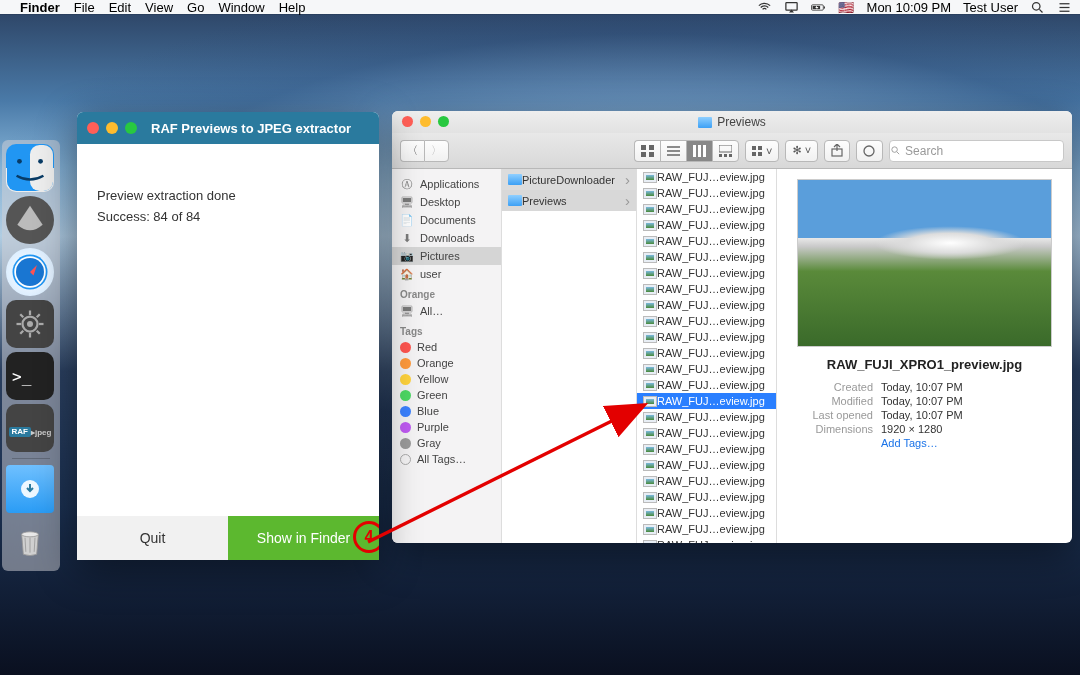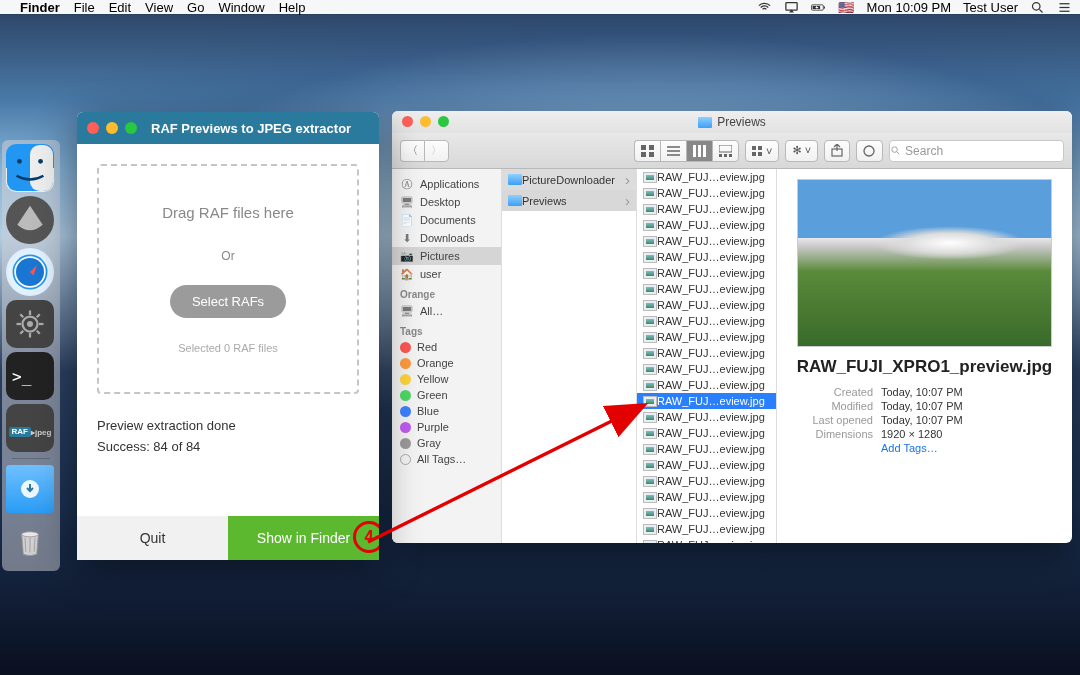--- a/index.html
+++ b/index.html
@@ -68,21 +68,21 @@
 .col-item{display:flex;align-items:center;padding:2px 6px;color:#333;white-space:nowrap}
 .col-item .chev{margin-left:auto;color:#999;font-size:15px}
 .col-item.sel{background:#dcdcdc}
 .col-item.hl{background:#2a7fff;color:#fff}
 .col-fold{width:14px;height:11px;background:linear-gradient(#8fcfff,#3ca0f5);border-radius:1px;flex-shrink:0}
 .col-img{width:14px;height:11px;background:#e8eef5;border:1px solid #bbb;flex-shrink:0;position:relative}
 .col-img::after{content:"";position:absolute;inset:2px;background:linear-gradient(#7ab8e0,#4a8a3a)}
 .preview-pane{flex:1;padding:10px 12px;font-size:11px;color:#555;display:flex;flex-direction:column;align-items:center}
 .preview-img{width:255px;height:168px;background:linear-gradient(to bottom,#5a9edb 0%,#5a9edb 35%,#e8e8e8 35%,#cacaca 40%,#5a8a3a 55%,#3a6a2a 100%);border:1px solid #ccc;margin-bottom:10px;position:relative;overflow:hidden}
 .preview-img::before{content:"";position:absolute;left:30%;right:10%;top:28%;height:20%;background:radial-gradient(ellipse,#fff 0%,#ddd 40%,transparent 70%)}
-.preview-name{font-size:17px;font-weight:600;color:#222;margin-bottom:8px}
+.preview-name{font-size:13px;font-weight:600;color:#222;margin-bottom:8px}
 .meta{width:100%;font-size:11px}
 .meta-row{display:flex;padding:1px 0}
 .meta-k{flex:0 0 92px;text-align:right;color:#999;padding-right:8px}
 .meta-v{color:#333}
 .meta .sub{color:#888;text-align:center;margin:4px 0 8px}
 .add-tags{color:#1a73e8}
 .tag-dot{width:11px;height:11px;border-radius:50%;display:inline-block}
 
 .arrow{position:absolute;left:360px;top:400px;z-index:70;pointer-events:none}
 </style>
@@ -204,26 +204,20 @@
 <div class="raf-window">
   <div class="raf-title">
     <div class="traffic">
       <div class="tl r"></div>
       <div class="tl y"></div>
       <div class="tl g"></div>
     </div>
     <span>RAF Previews to JPEG extractor</span>
   </div>
   <div class="raf-body">
-    <div class="drop-zone">
-      <div class="drag-lbl">Drag RAF files here</div>
-      <div class="or-lbl">Or</div>
-      <button class="select-btn">Select RAFs</button>
-      <div class="sel-lbl">Selected 0 RAF files</div>
-    </div>
     <div class="status">
       <div>Preview extraction done</div>
       <div>Success: 84 of 84</div>
     </div>
   </div>
   <div class="raf-footer">
     <button class="quit-btn">Quit</button>
     <button class="show-btn">
       <span>Show in Finder</span>
       <span class="callout">4</span>

